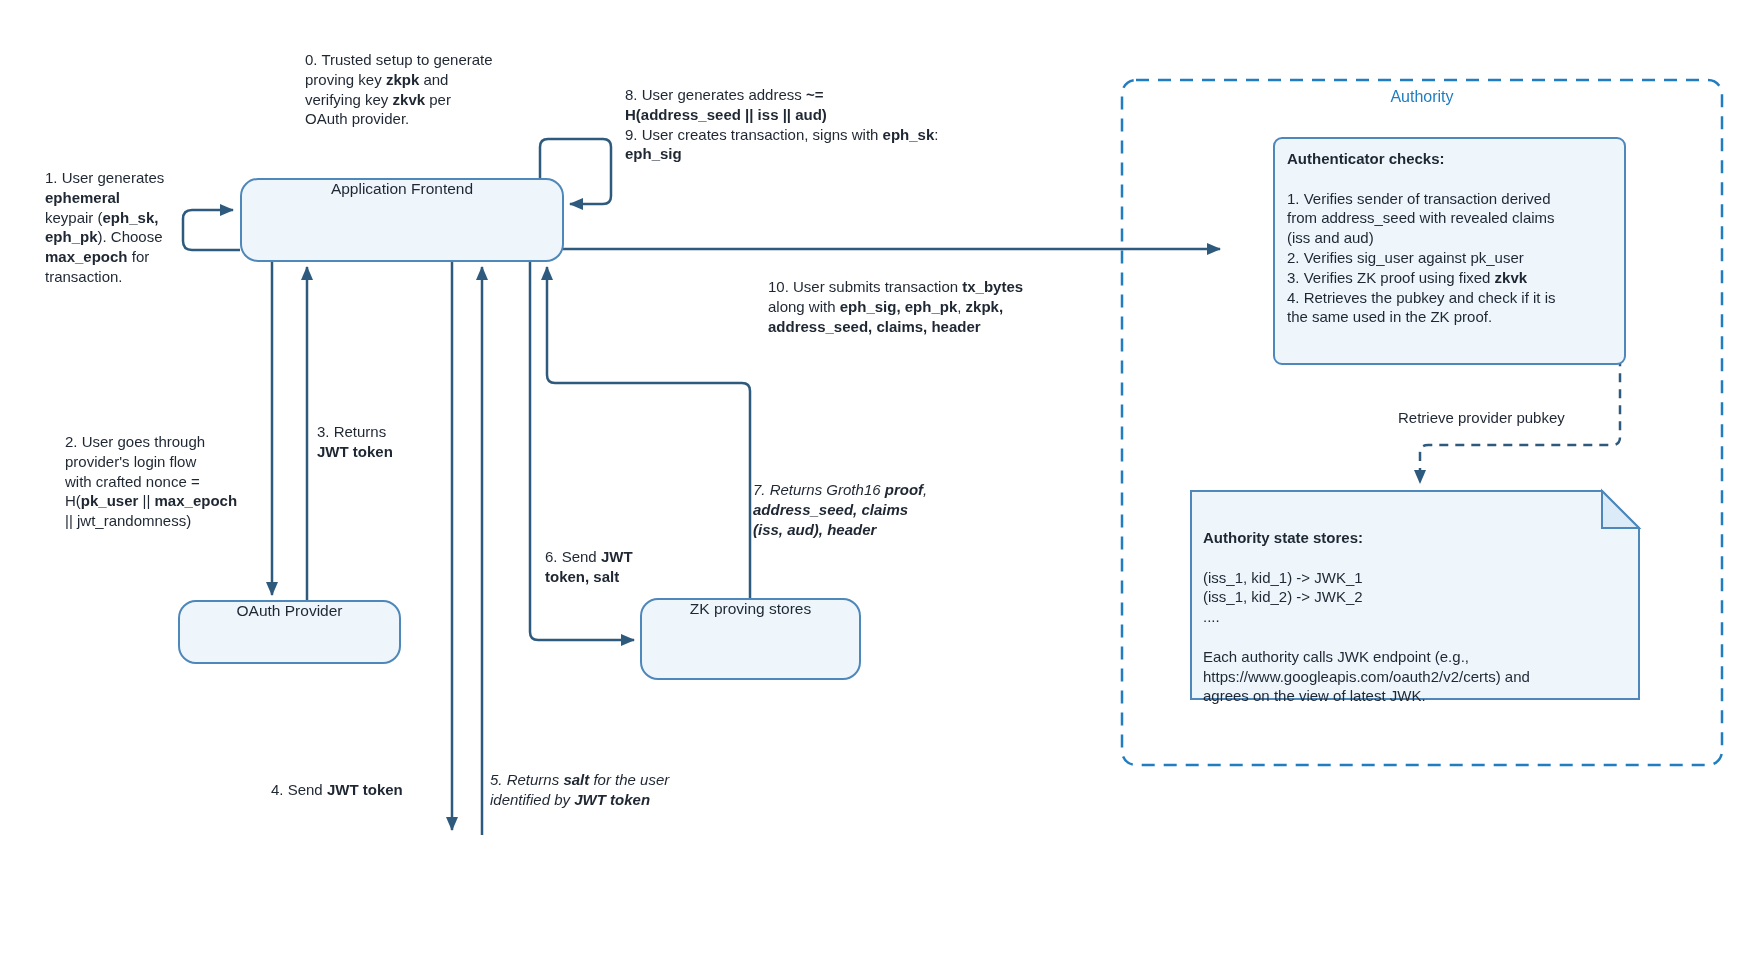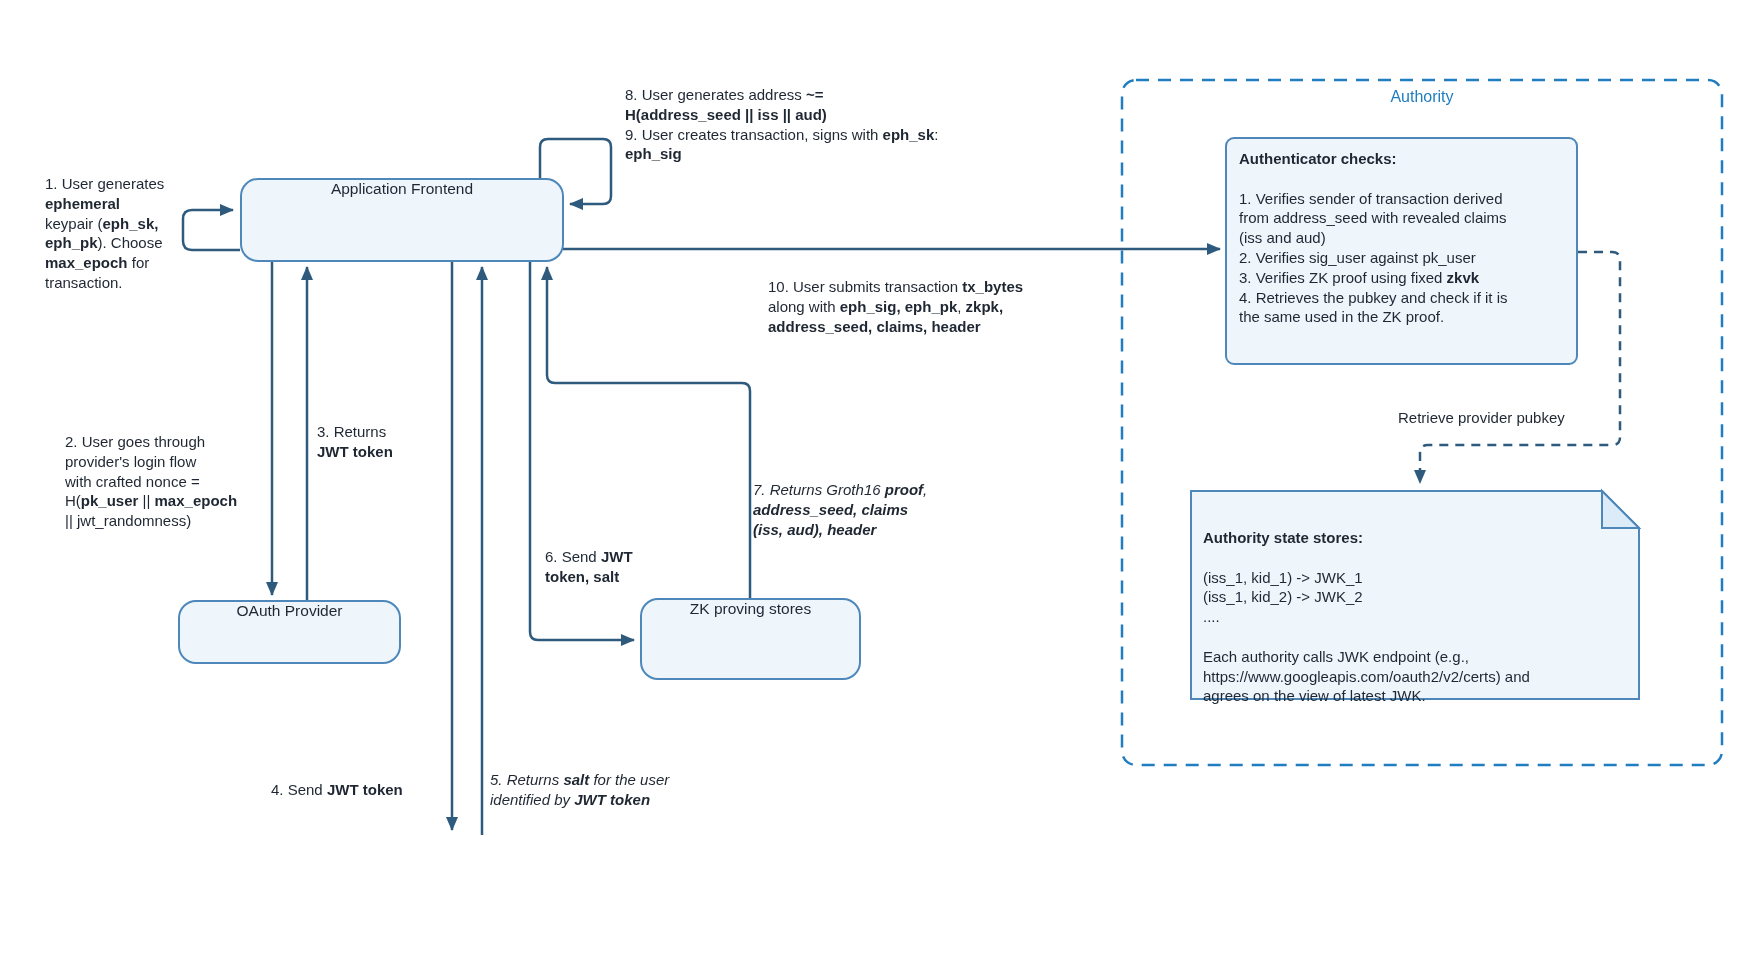--- a/index.html
+++ b/index.html
@@ -5,21 +5,21 @@
   html,body{margin:0;padding:0;background:#fff;}
   .canvas{position:relative;width:1760px;height:959px;background:#ffffff;
           font-family:"Liberation Sans",sans-serif;color:#1f2733;overflow:hidden;}
   svg.overlay{position:absolute;left:0;top:0;width:1760px;height:959px;}
   .node{position:absolute;box-sizing:border-box;background:#eef6fc;border:2.5px solid #4e87ba;
         border-radius:18px;display:flex;align-items:flex-start;justify-content:center;
         font-size:15.5px;color:#1f2733;}
   .ann{position:absolute;font-size:15px;line-height:1.32;color:#1f2733;}
   .center{text-align:left;font-style:italic;}
   .panel{position:absolute;box-sizing:border-box;background:#eef6fc;border:2px solid #4e87ba;
-         border-radius:9px;padding:10px 12px;font-size:15px;line-height:1.32;}
+         border-radius:9px;padding:10px 12px;font-size:15px;line-height:1.32;margin-left:48px;}
   .note-text{position:absolute;font-size:15px;line-height:1.32;margin-top:28px;}
   .authority-title{position:absolute;left:1122px;top:88px;width:600px;text-align:center;
          color:#1f7dc0;font-size:16px;}
   b{font-weight:bold;}
 </style>
 </head>
 <body>
 
 <div class="canvas">
 
@@ -58,21 +58,22 @@
   </div>
 
   <div class="authority-title">Authority</div>
 
   <div class="panel" style="left:1225px;top:137px;width:353px;height:228px;">
     <div><b>Authenticator checks:</b><br><br>1. Verifies sender of transaction derived<br>from address_seed with revealed claims<br>(iss and aud)<br>2. Verifies sig_user against pk_user<br>3. Verifies ZK proof using fixed <b>zkvk</b><br>4. Retrieves the pubkey and check if it is<br>the same used in the ZK proof.</div>
   </div>
 
   <div class="note-text" style="left:1203px;top:500px;width:425px;"><b>Authority state stores:</b><br><br>(iss_1, kid_1) -&gt; JWK_1<br>(iss_1, kid_2) -&gt; JWK_2<br>....<br><br>Each authority calls JWK endpoint (e.g.,<br>https://www.googleapis.com/oauth2/v2/certs) and<br>agrees on the view of latest JWK.</div>
 
-  <div class="ann" style="left:45px;top:174px;width:210px;">1. User generates<br><b>ephemeral</b><br>keypair (<b>eph_sk,</b><br><b>eph_pk</b>). Choose<br><b>max_epoch</b> for<br>transaction.</div>
+  <div class="ann" style="left:305px;top:50px;width:250px;">0. Trusted setup to generate<br>proving key <b>zkpk</b> and<br>verifying key <b>zkvk</b> per<br>OAuth provider.</div>
+  <div class="ann" style="left:45px;top:168px;width:210px;">1. User generates<br><b>ephemeral</b><br>keypair (<b>eph_sk,</b><br><b>eph_pk</b>). Choose<br><b>max_epoch</b> for<br>transaction.</div>
   <div class="ann" style="left:65px;top:432px;width:235px;">2. User goes through<br>provider's login flow<br>with crafted nonce =<br>H(<b>pk_user</b> || <b>max_epoch</b><br>|| jwt_randomness)</div>
   <div class="ann" style="left:317px;top:422px;width:130px;">3. Returns<br><b>JWT token</b></div>
   <div class="ann" style="left:271px;top:780px;width:175px;">4. Send <b>JWT token</b></div>
   <div class="ann center" style="left:490px;top:770px;width:230px;">5. Returns <b>salt</b> for the user<br>identified by <b>JWT token</b></div>
   <div class="ann" style="left:545px;top:547px;width:130px;">6. Send <b>JWT</b><br><b>token, salt</b></div>
   <div class="ann center" style="left:753px;top:480px;width:225px;">7. Returns Groth16 <b>proof</b>,<br><b>address_seed, claims</b><br><b>(iss, aud), header</b></div>
   <div class="ann" style="left:625px;top:85px;width:420px;">8. User generates address <b>~=</b><br><b>H(address_seed || iss || aud)</b><br>9. User creates transaction, signs with <b>eph_sk</b>:<br><b>eph_sig</b></div>
   <div class="ann" style="left:768px;top:277px;width:340px;">10. User submits transaction <b>tx_bytes</b><br>along with <b>eph_sig, eph_pk</b>, <b>zkpk,</b><br><b>address_seed, claims, header</b></div>
   <div class="ann" style="left:1398px;top:408px;width:240px;">Retrieve provider pubkey</div>
 

